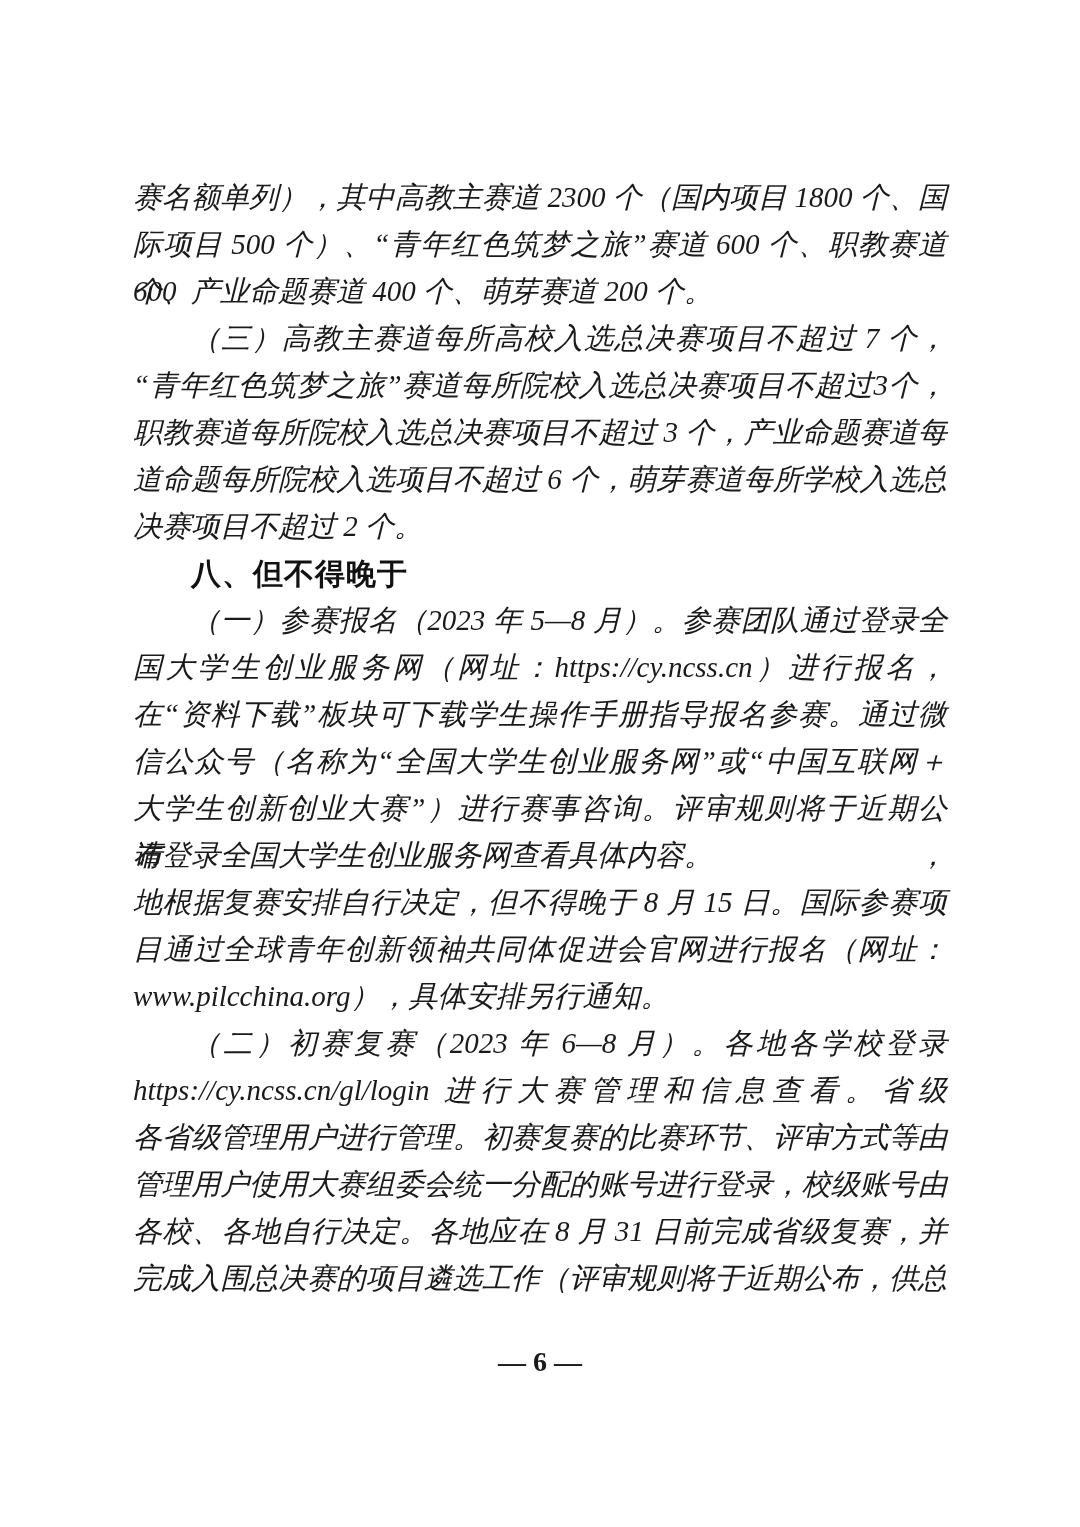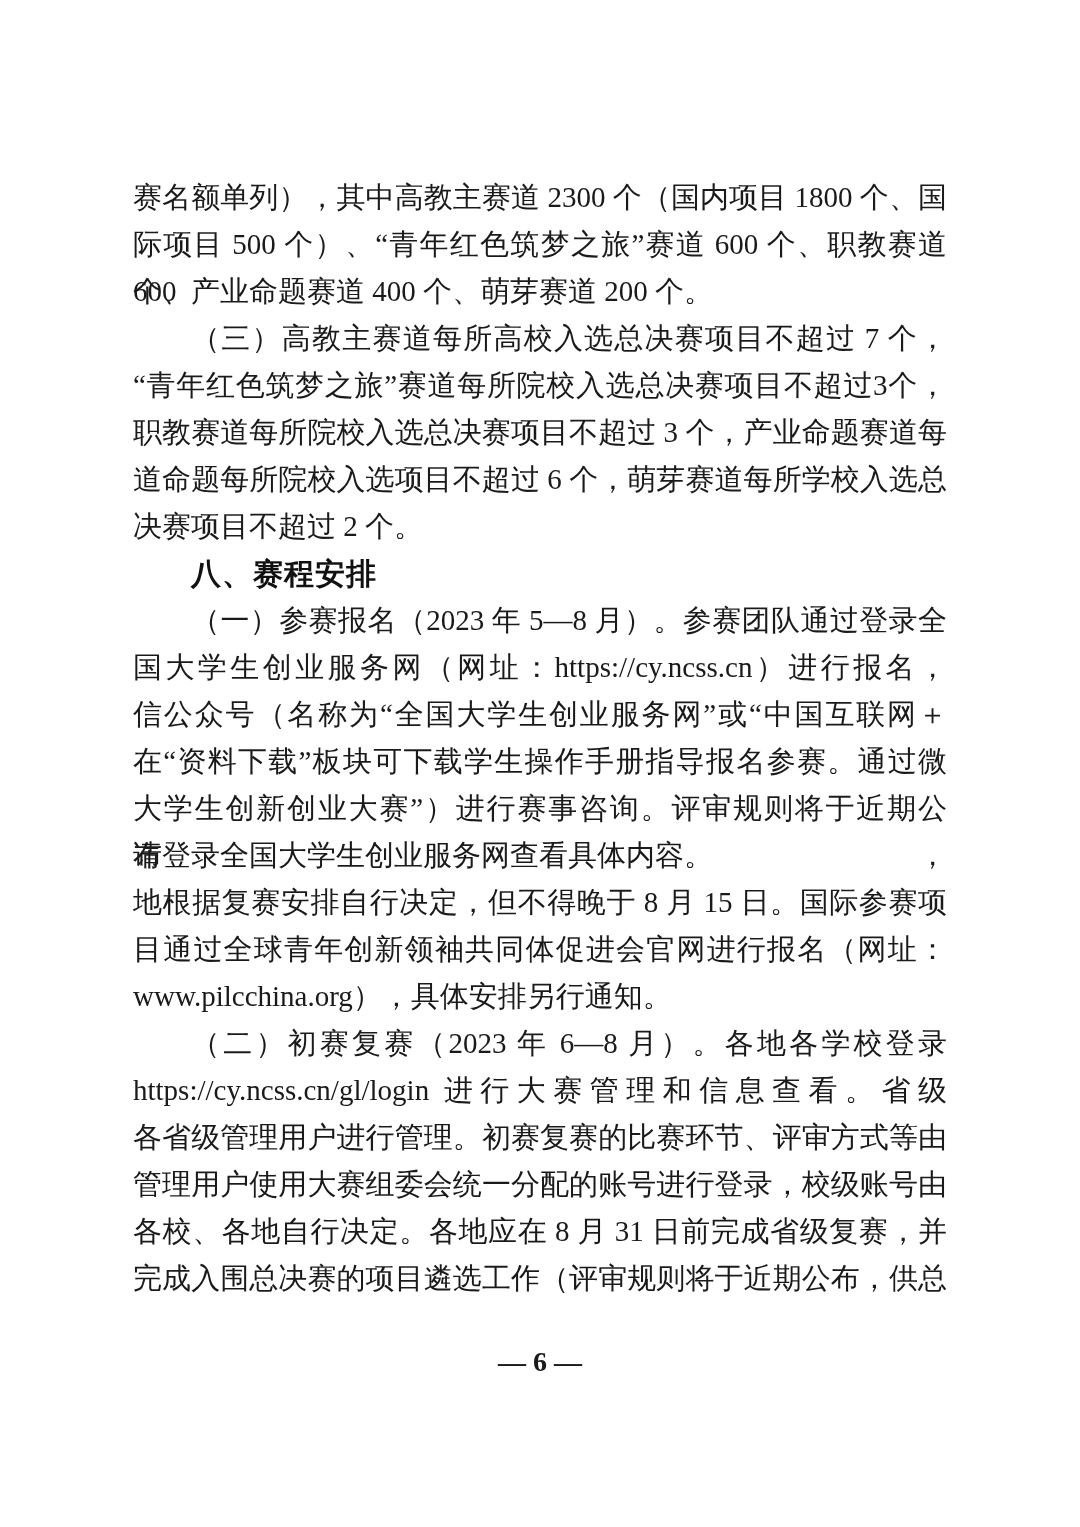--- a/index.html
+++ b/index.html
@@ -24,20 +24,21 @@
     top: 174px;
     width: 814px;
   }
   .tline {
     font-size: 29px;
     line-height: 47px;
     height: 47px;
     text-align: justify;
     text-align-last: justify;
     color: #1a1a1a;
+    font-style: italic;
   }
   .tline.lastline {
     text-align: center;
     text-align-last: left;
   }
   .tline.indent2 {
     text-indent: 58px;
   }
   .heading {
     font-family: "Liberation Sans", "DejaVu Sans", sans-serif;
@@ -73,26 +74,26 @@
     <div class="tline">赛名额单列），其中高教主赛道 2300 个（国内项目 1800 个、国</div>
     <div class="tline">际项目 500 个）、“青年红色筑梦之旅”赛道 600 个、职教赛道 600</div>
     <div class="tline lastline">个、产业命题赛道 400 个、萌芽赛道 200 个。</div>
 
     <div class="tline indent2">（三）高教主赛道每所高校入选总决赛项目不超过 7 个，</div>
     <div class="tline">“青年红色筑梦之旅”赛道每所院校入选总决赛项目不超过3个，</div>
     <div class="tline">职教赛道每所院校入选总决赛项目不超过 3 个，产业命题赛道每</div>
     <div class="tline">道命题每所院校入选项目不超过 6 个，萌芽赛道每所学校入选总</div>
     <div class="tline lastline">决赛项目不超过 2 个。</div>
 
-    <div class="heading">八、赛程安排</div>
+    <div class="heading">八、但不得晚于</div>
 
     <div class="tline indent2">（一）参赛报名（2023 年 5—8 月）。参赛团队通过登录全</div>
     <div class="tline">国大学生创业服务网（网址：https://cy.ncss.cn）进行报名，</div>
+    <div class="tline">在“资料下载”板块可下载学生操作手册指导报名参赛。通过微</div>
     <div class="tline">信公众号（名称为“全国大学生创业服务网”或“中国互联网＋</div>
-    <div class="tline">在“资料下载”板块可下载学生操作手册指导报名参赛。通过微</div>
     <div class="tline">大学生创新创业大赛”）进行赛事咨询。评审规则将于近期公布，</div>
     <div class="tline lastline">请登录全国大学生创业服务网查看具体内容。</div>
 
     <div class="tline">地根据复赛安排自行决定，但不得晚于 8 月 15 日。国际参赛项</div>
     <div class="tline">目通过全球青年创新领袖共同体促进会官网进行报名（网址：</div>
     <div class="tline lastline">www.pilcchina.org），具体安排另行通知。</div>
 
     <div class="tline indent2">（二）初赛复赛（2023 年 6—8 月）。各地各学校登录</div>
     <div class="tline">https://cy.ncss.cn/gl/login 进行大赛管理和信息查看。省级</div>
     <div class="tline">各省级管理用户进行管理。初赛复赛的比赛环节、评审方式等由</div>

